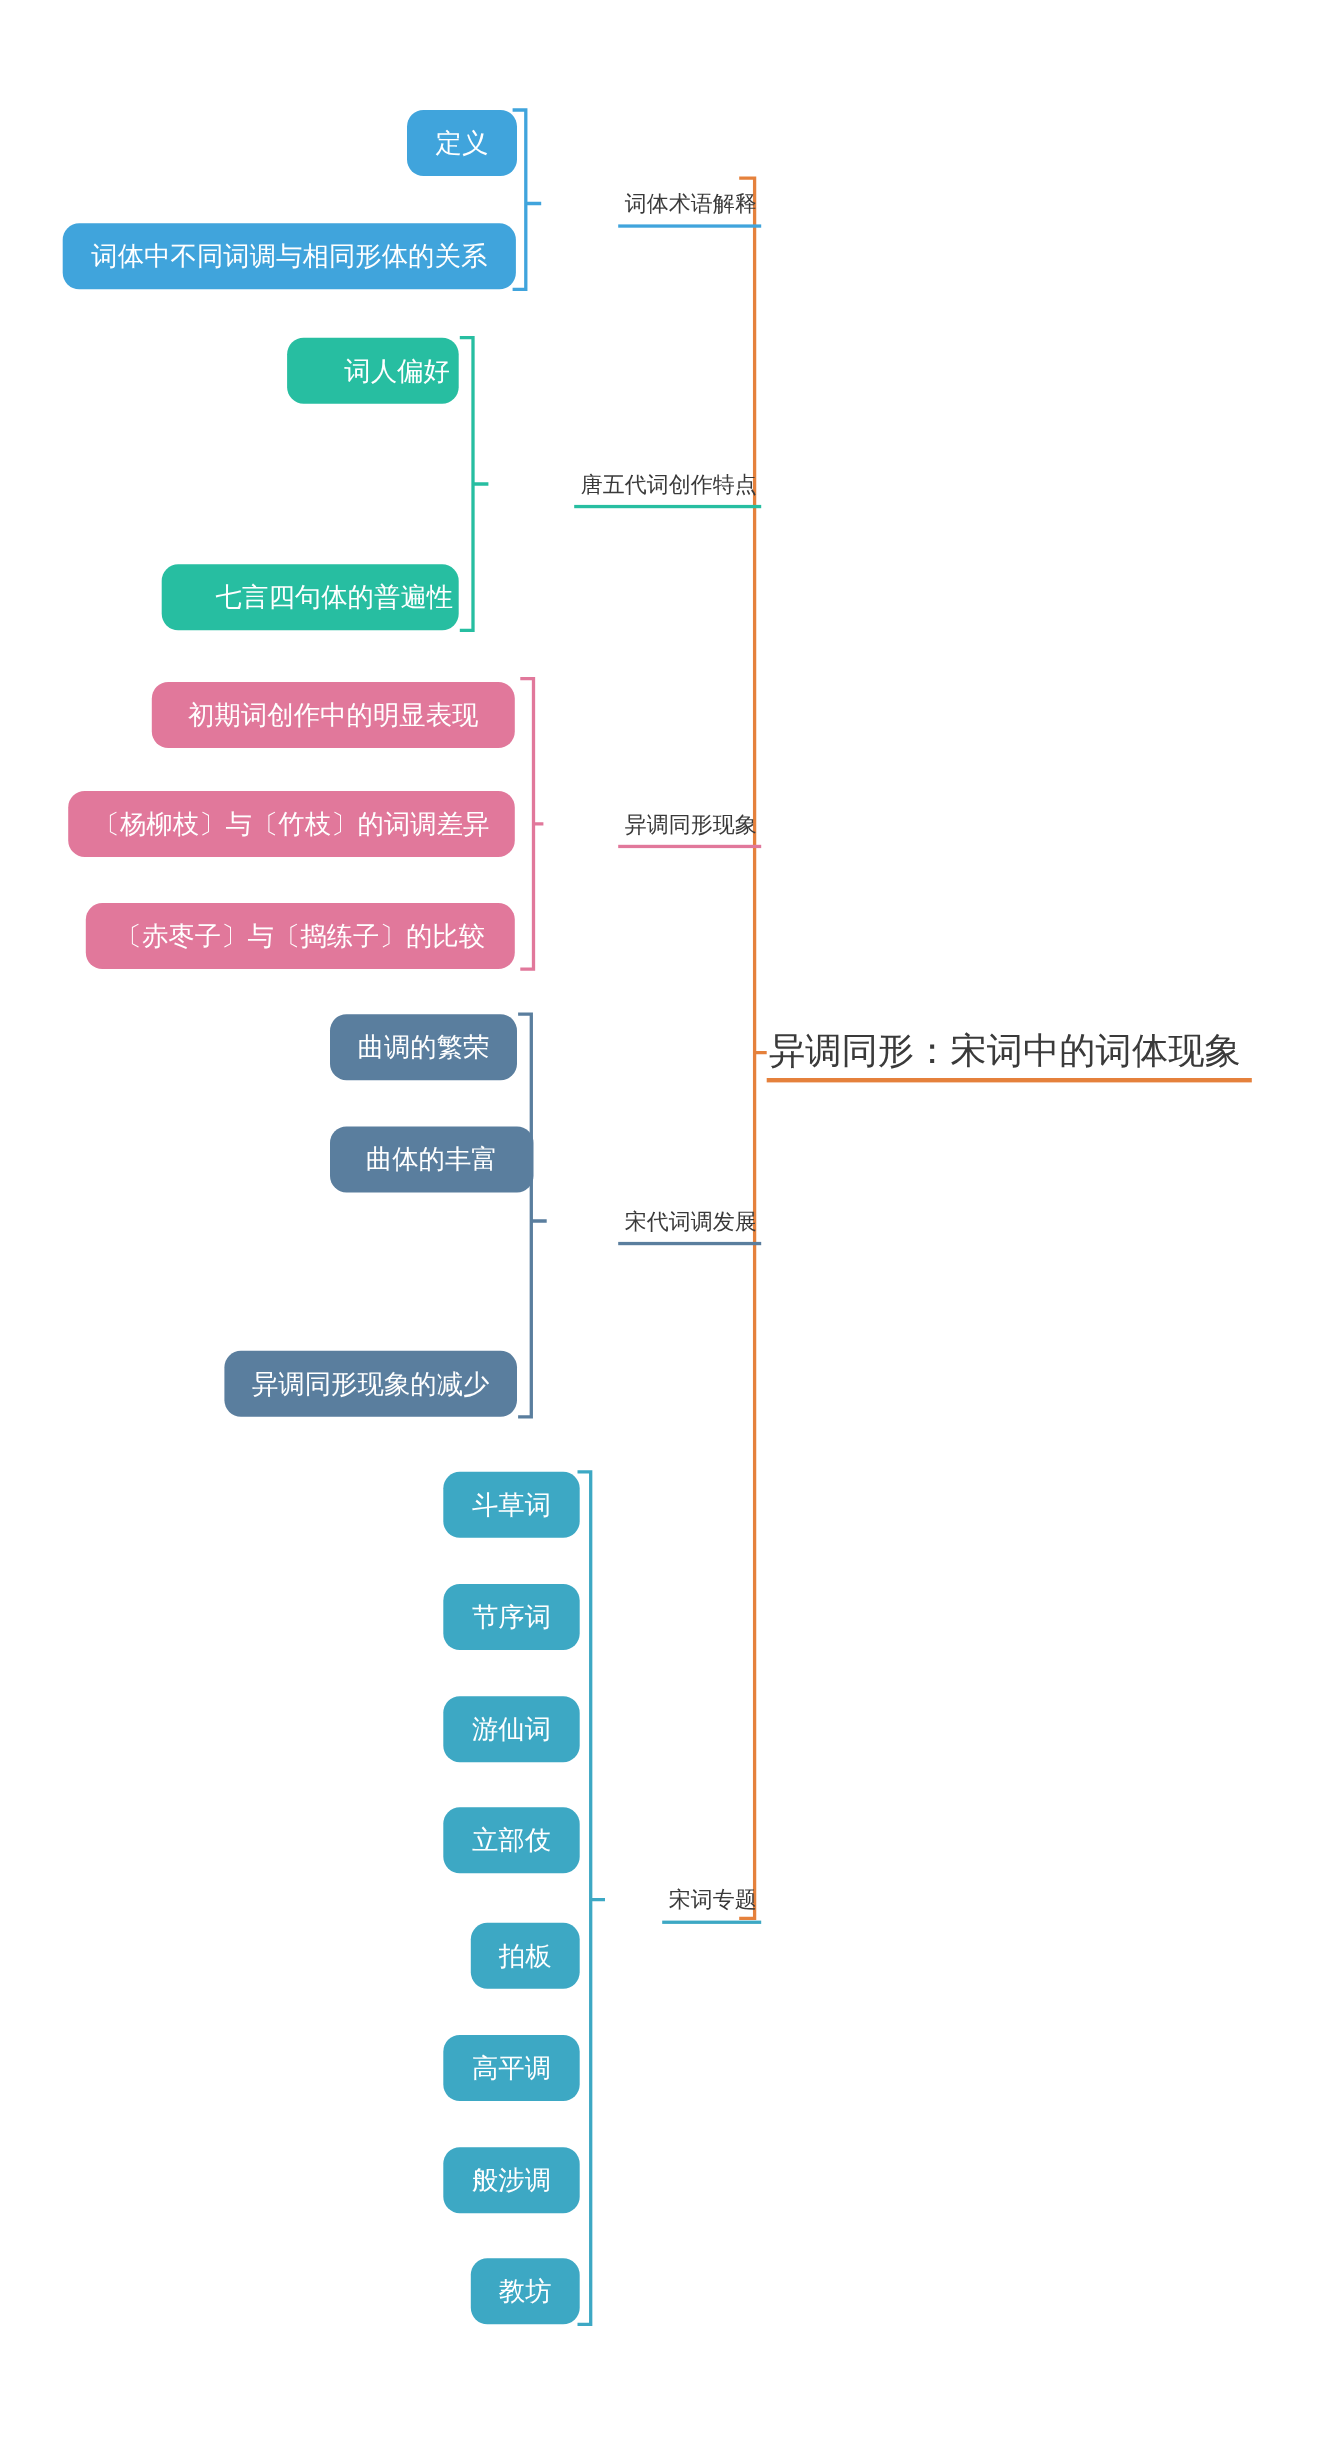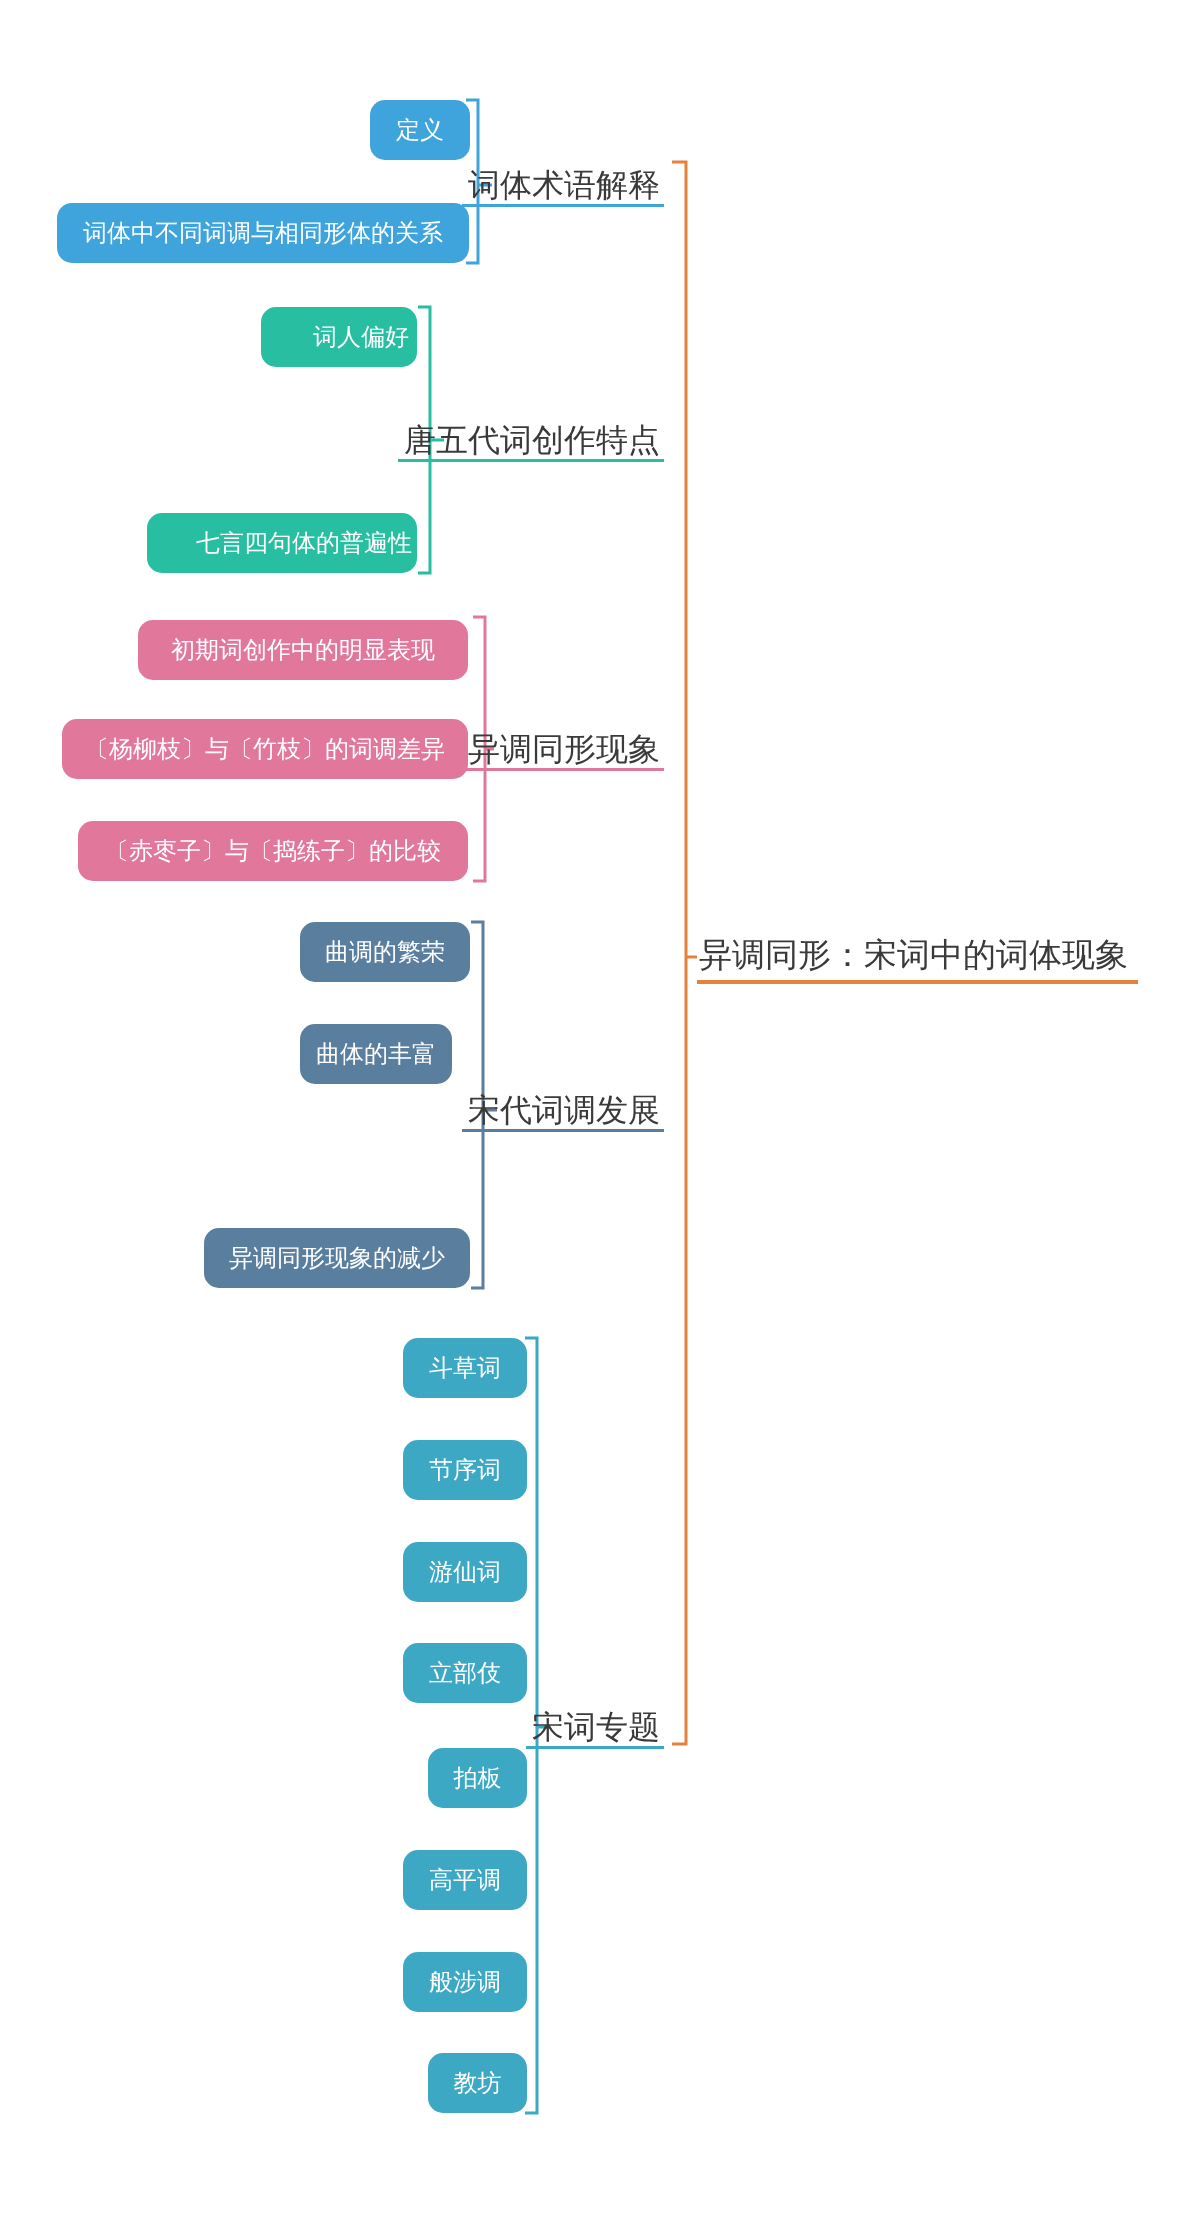--- a/index.html
+++ b/index.html
@@ -33,22 +33,22 @@
     box-sizing: border-box;
   }
   .bg-blue  { background: var(--blue); }
   .bg-green { background: var(--green); padding-left: 44px; }
   .bg-pink  { background: var(--pink); }
   .bg-slate { background: var(--slate); }
   .bg-cyan  { background: var(--cyan); }
 
   .branch-label {
     position: absolute;
-    right: 536px;            
-    font-size: 32px;
+    right: 508px;            
+    font-size: 20px;
     line-height: 34px;
     color: var(--label-text, #3a3a3a);
     border-bottom: 3px solid;
     padding: 0 4px 2px 6px;
     white-space: nowrap;
   }
   .u-blue  { border-color: var(--blue); }
   .u-green { border-color: var(--green); }
   .u-pink  { border-color: var(--pink); }
   .u-slate { border-color: var(--slate); }
@@ -92,21 +92,21 @@
   <div class="node bg-blue" style="left:57px;top:203px;width:412px">词体中不同词调与相同形体的关系</div>
 
   <div class="node bg-green" style="left:261px;top:307px;width:156px">词人偏好</div>
   <div class="node bg-green" style="left:147px;top:513px;width:270px">七言四句体的普遍性</div>
 
   <div class="node bg-pink" style="left:138px;top:620px;width:330px">初期词创作中的明显表现</div>
   <div class="node bg-pink" style="left:62px;top:719px;width:406px">〔杨柳枝〕与〔竹枝〕的词调差异</div>
   <div class="node bg-pink" style="left:78px;top:821px;width:390px">〔赤枣子〕与〔捣练子〕的比较</div>
 
   <div class="node bg-slate" style="left:300px;top:922px;width:170px">曲调的繁荣</div>
-  <div class="node bg-slate" style="left:300px;top:1024px;width:152px">曲体的丰富</div>
+  <div class="node bg-slate" style="left:300px;top:1024px;width:185px">曲体的丰富</div>
   <div class="node bg-slate" style="left:204px;top:1228px;width:266px">异调同形现象的减少</div>
 
   <div class="node bg-cyan" style="left:403px;top:1338px;width:124px">斗草词</div>
   <div class="node bg-cyan" style="left:403px;top:1440px;width:124px">节序词</div>
   <div class="node bg-cyan" style="left:403px;top:1542px;width:124px">游仙词</div>
   <div class="node bg-cyan" style="left:403px;top:1643px;width:124px">立部伎</div>
   <div class="node bg-cyan" style="left:428px;top:1748px;width:99px">拍板</div>
   <div class="node bg-cyan" style="left:403px;top:1850px;width:124px">高平调</div>
   <div class="node bg-cyan" style="left:403px;top:1952px;width:124px">般涉调</div>
   <div class="node bg-cyan" style="left:428px;top:2053px;width:99px">教坊</div>

